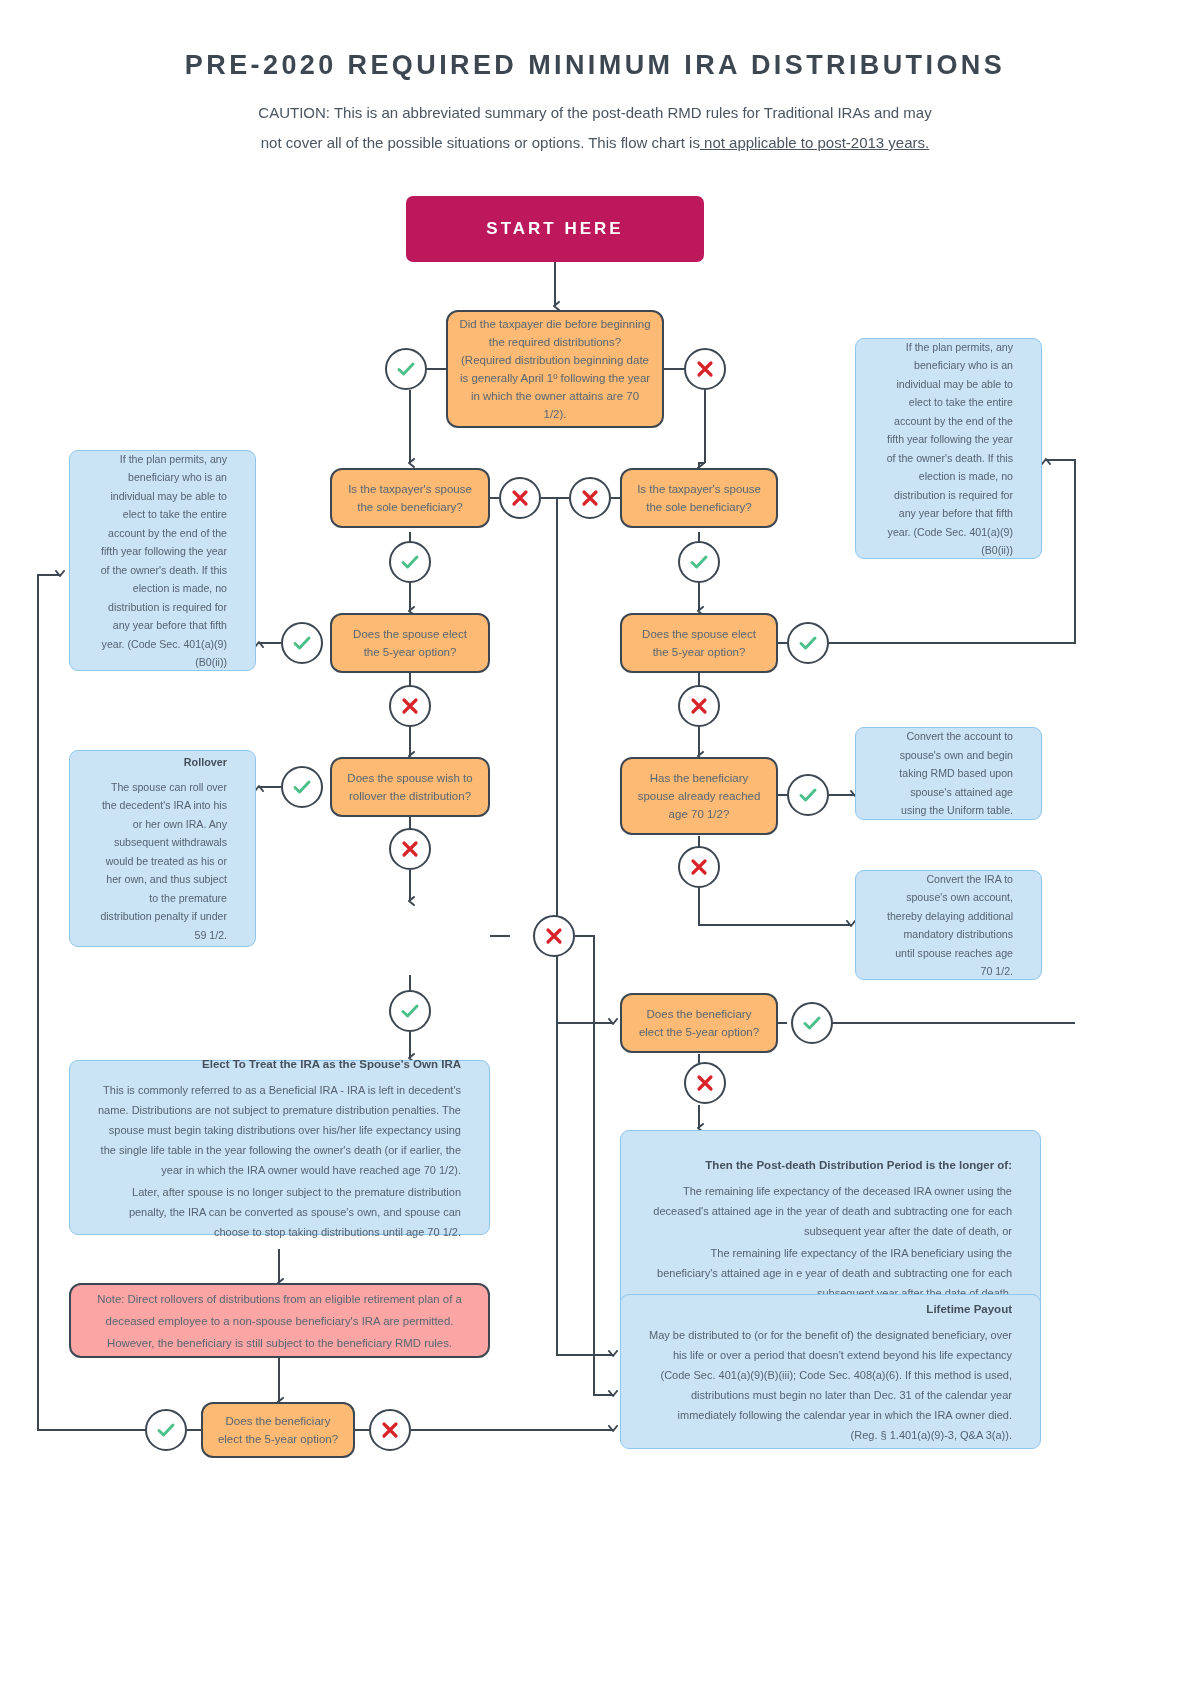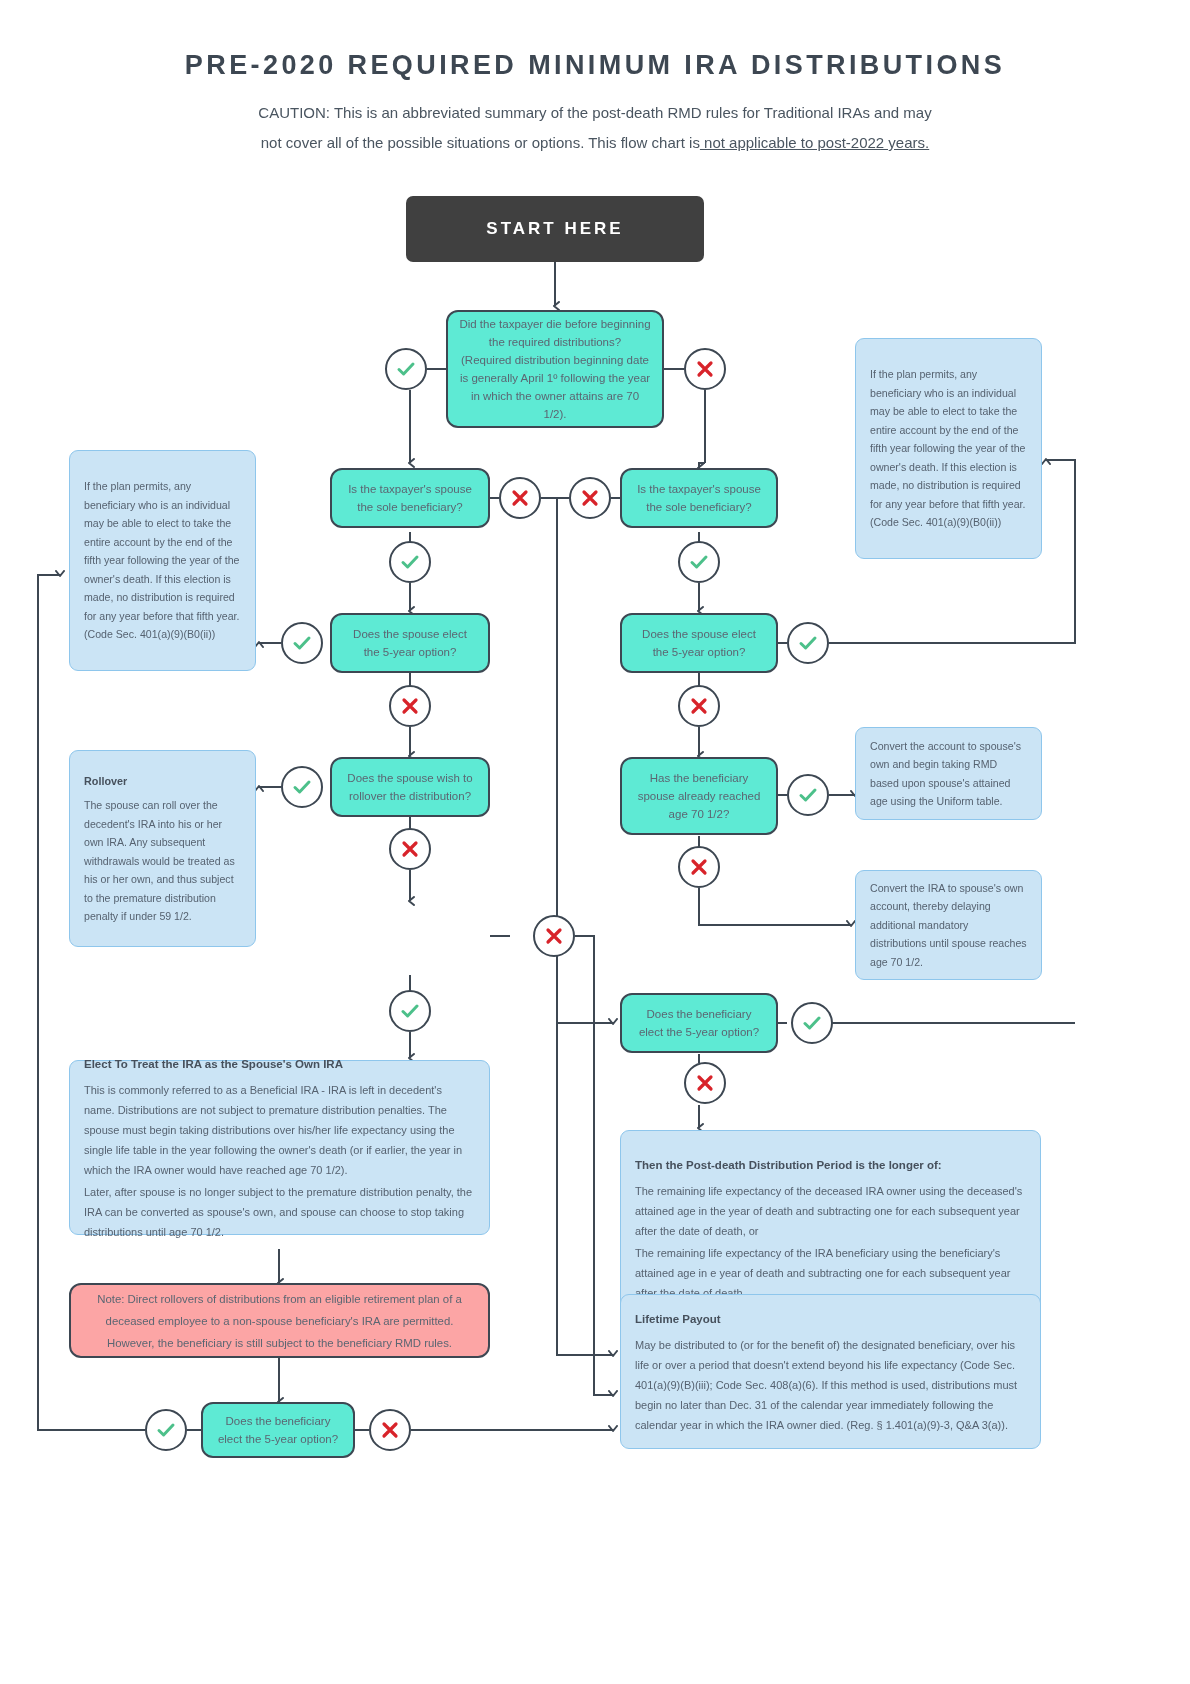--- a/index.html
+++ b/index.html
@@ -28,47 +28,47 @@
   }
   #caution .u { text-decoration:underline; }
 
   
   #wires { position:absolute; left:0; top:0; width:1190px; height:1684px; }
 
   
   .node { position:absolute; }
 
   .start {
-    background:#404040; color:#ffffff; border-radius:7px;
+    background:#be185d; color:#ffffff; border-radius:7px;
     display:flex; align-items:center; justify-content:center;
     font-size:17px; font-weight:bold; letter-spacing:3px;text-align:right;
   }
 
   .dbox {
-    background:#5eead4;
+    background:#fdba74;
     border:2px solid #3d4752;
     border-radius:12px;
     display:flex; flex-direction:column;
     align-items:center; justify-content:center;
     text-align:center;
     font-size:11.5px; line-height:18px;
     color:#5b6672;
     padding:8px 10px;
   }
   .dbox p { margin:0; }
   .dbox p + p { }
 
   .info {
     background:#cbe4f5;
     border:1.5px solid #8ec6ec;
     border-radius:9px;
-    text-align:left;
+    text-align:right;
     font-size:10.6px; line-height:18.5px;
     color:#566270;
-    padding:12px 14px;
+    padding:12px 28px;
     display:flex; flex-direction:column; justify-content:center;
   }
   .info .hd { font-weight:bold; color:#46505c; margin-bottom:6px; font-size:10.8px; }
   .info p { margin:0; }
   .info p + p { margin-top:2px; }
   .info.wide { font-size:11px; line-height:20px; }
 
   .note {
     background:#fca5a5;
     border:2px solid #3d4752;
@@ -92,21 +92,21 @@
   .b-no  svg path { stroke:#d8232a; }
 </style>
 </head>
 <body>
 
 <div id="stage">
 
   <div id="title">PRE-2020 REQUIRED MINIMUM IRA DISTRIBUTIONS</div>
   <div id="caution">
     <span>CAUTION: This is an abbreviated summary of the post-death RMD rules for Traditional IRAs and may</span><br>
-    <span>not cover all of the possible situations or options. This flow chart is</span><span class="u"> not applicable to post-2022 years.</span>
+    <span>not cover all of the possible situations or options. This flow chart is</span><span class="u"> not applicable to post-2013 years.</span>
   </div>
 
   <svg id="wires" viewBox="0 0 1190 1684">
     <defs>
       <marker id="ah" markerWidth="10" markerHeight="10" refX="5" refY="5" orient="auto" markerUnits="userSpaceOnUse">
         <path d="M1,1 L5,6 L9,1" fill="none" stroke="#3d4752" stroke-width="2" stroke-linecap="round" stroke-linejoin="round"></path>
       </marker>
     </defs>
     <g fill="none" stroke="#3d4752" stroke-width="2">
 

